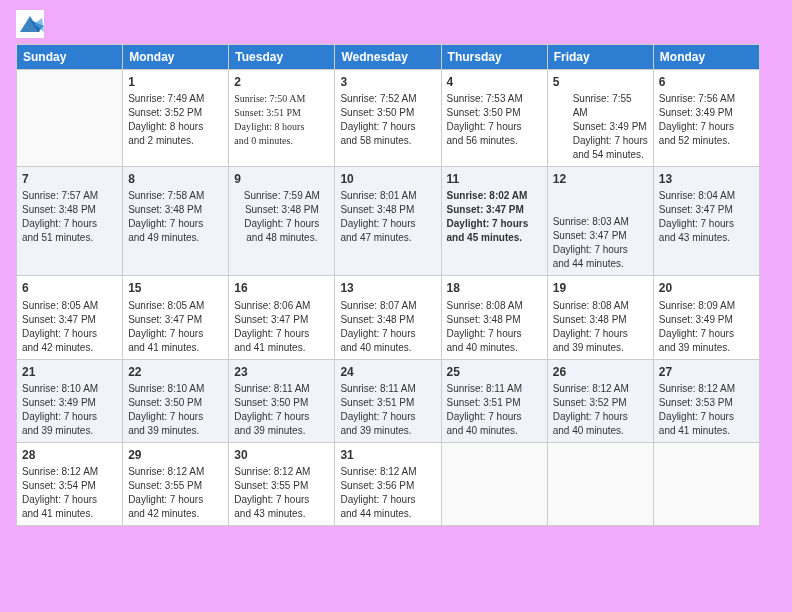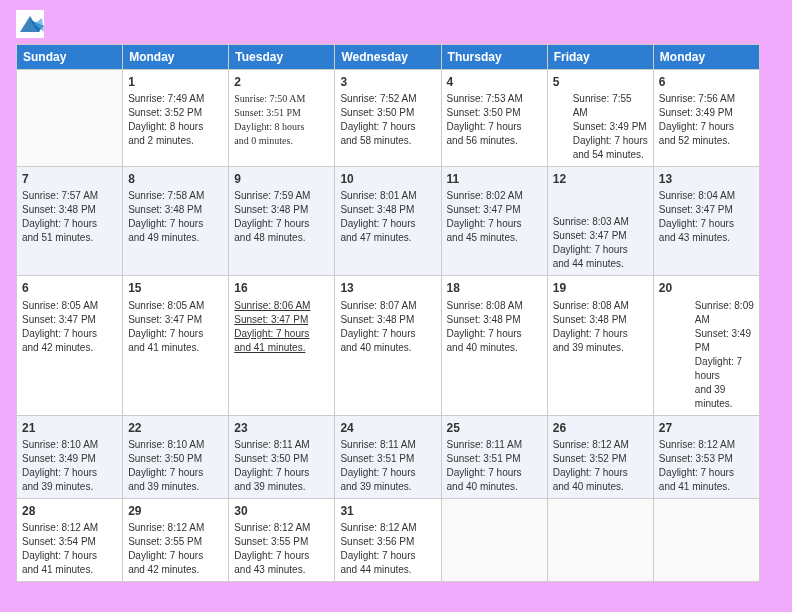--- a/index.html
+++ b/index.html
@@ -192,35 +192,35 @@
           </td>
           <td>
             <span class="day-number">8</span>
             <div class="day-info" style="white-space: pre-line;">Sunrise: 7:58 AM
 Sunset: 3:48 PM
 Daylight: 7 hours
 and 49 minutes.</div>
           </td>
           <td>
             <span class="day-number">9</span>
-            <div class="day-info" style="white-space: pre-line;">Sunrise: 7:59 AM
+            <div class="day-info" style="white-space: pre-line; text-align: center;">Sunrise: 7:59 AM
 Sunset: 3:48 PM
 Daylight: 7 hours
 and 48 minutes.</div>
           </td>
           <td>
             <span class="day-number">10</span>
             <div class="day-info" style="white-space: pre-line;">Sunrise: 8:01 AM
 Sunset: 3:48 PM
 Daylight: 7 hours
 and 47 minutes.</div>
           </td>
           <td>
             <span class="day-number">11</span>
-            <div class="day-info" style="white-space: pre-line;">Sunrise: 8:02 AM
+            <div class="day-info" style="white-space: pre-line; font-weight: bold;">Sunrise: 8:02 AM
 Sunset: 3:47 PM
 Daylight: 7 hours
 and 45 minutes.</div>
           </td>
           <td>
             <span class="day-number">12</span>
             <div class="day-info" style="white-space: pre-line; margin-top: 28px;">Sunrise: 8:03 AM
 Sunset: 3:47 PM
 Daylight: 7 hours
 and 44 minutes.</div>
@@ -243,21 +243,21 @@
           </td>
           <td>
             <span class="day-number">15</span>
             <div class="day-info" style="white-space: pre-line;">Sunrise: 8:05 AM
 Sunset: 3:47 PM
 Daylight: 7 hours
 and 41 minutes.</div>
           </td>
           <td>
             <span class="day-number">16</span>
-            <div class="day-info" style="white-space: pre-line; text-decoration: underline;">Sunrise: 8:06 AM
+            <div class="day-info" style="white-space: pre-line;">Sunrise: 8:06 AM
 Sunset: 3:47 PM
 Daylight: 7 hours
 and 41 minutes.</div>
           </td>
           <td>
             <span class="day-number">13</span>
             <div class="day-info" style="white-space: pre-line;">Sunrise: 8:07 AM
 Sunset: 3:48 PM
 Daylight: 7 hours
 and 40 minutes.</div>
@@ -271,21 +271,21 @@
           </td>
           <td>
             <span class="day-number">19</span>
             <div class="day-info" style="white-space: pre-line;">Sunrise: 8:08 AM
 Sunset: 3:48 PM
 Daylight: 7 hours
 and 39 minutes.</div>
           </td>
           <td>
             <span class="day-number">20</span>
-            <div class="day-info" style="white-space: pre-line; margin-left: 36px;">Sunrise: 8:09 AM
+            <div class="day-info" style="white-space: pre-line;">Sunrise: 8:09 AM
 Sunset: 3:49 PM
 Daylight: 7 hours
 and 39 minutes.</div>
           </td>
         </tr>
         <tr class="row-alt">
           <td>
             <span class="day-number">21</span>
             <div class="day-info" style="white-space: pre-line;">Sunrise: 8:10 AM
 Sunset: 3:49 PM

